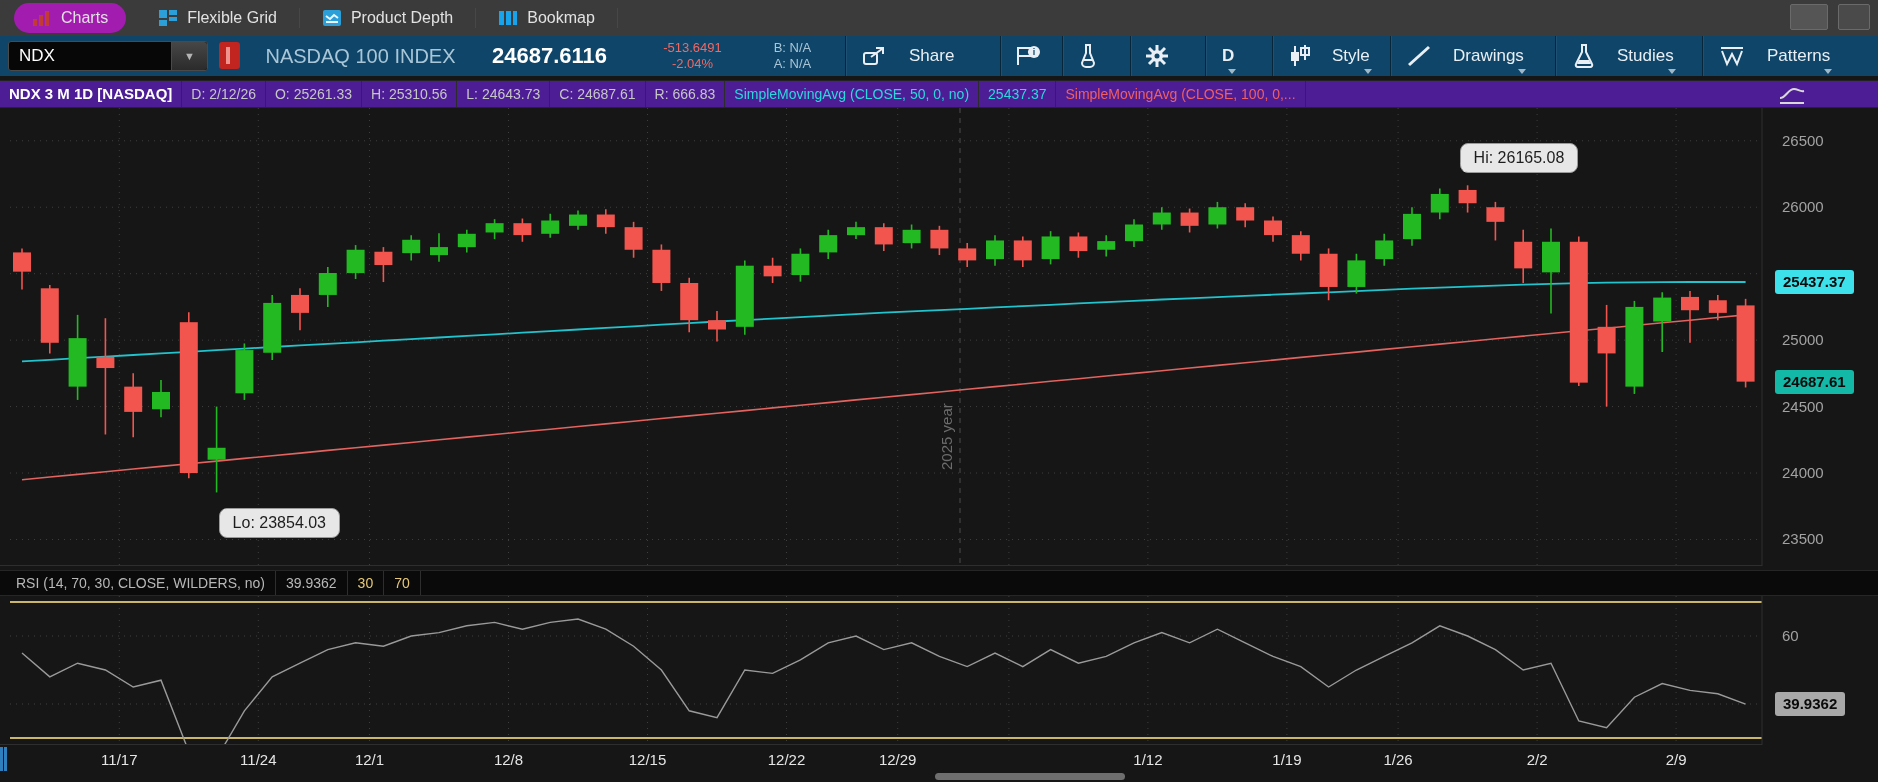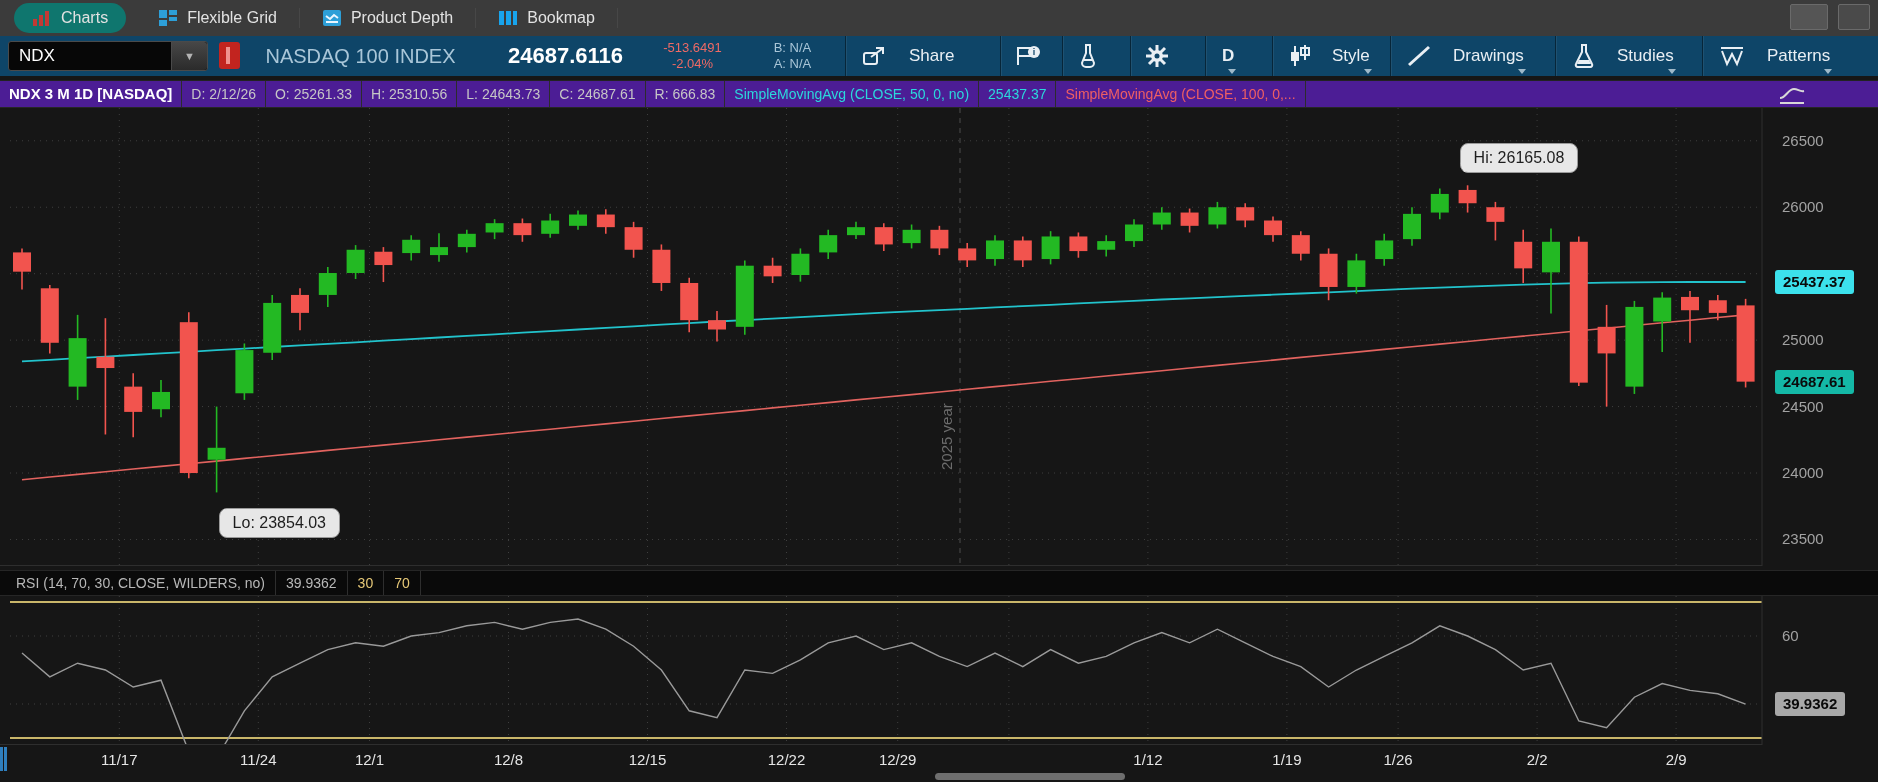--- a/index.html
+++ b/index.html
@@ -5,21 +5,21 @@
   * { box-sizing: border-box; margin: 0; padding: 0; }
   html,body { width:1878px; height:782px; background:#171717; overflow:hidden;
               font-family:"Liberation Sans", sans-serif; }
   #app { position:relative; width:1878px; height:782px; }
 
   
   .tabbar { position:absolute; top:0; left:0; width:1878px; height:36px;
             background:#3b3b3b; display:flex; align-items:center; }
   .tab { height:20px; display:flex; align-items:center; gap:9px; padding:4px 22px;
          color:#e2e2e2; font-size:16px; cursor:pointer; border-right:1px solid #474747; }
-  .tab.active { background:#0f766e; border-radius:16px; height:30px; margin:3px 10px 3px 14px;
+  .tab.active { background:#a21caf; border-radius:16px; height:30px; margin:3px 10px 3px 14px;
                 border-right:none; padding:4px 18px; }
   .tab .ticon { width:20px; height:18px; display:inline-block; }
   .winctl { position:absolute; top:4px; height:26px; background:#555; border:1px solid #6a6a6a; border-radius:2px; }
   .winctl.a { right:50px; width:38px; }
   .winctl.b { right:8px; width:32px; background:#4a4a4a; }
 
   
   .toolbar { position:absolute; top:36px; left:0; width:1878px; height:40px;
              background:#0e4568; color:#dfe9f0; }
   .toolbar .abs { position:absolute; top:0; height:40px; display:flex; align-items:center; }
@@ -28,21 +28,21 @@
   .symsel { left:8px; top:5px; position:absolute; width:200px; height:30px; background:#070707;
             border:1px solid #4a4a4a; border-radius:3px; display:flex; cursor:pointer; }
   .symsel .val { flex:1; color:#fff; font-size:17px; line-height:28px; padding-left:10px; }
   .symsel .caret { width:36px; border-left:1px solid #4a4a4a; background:linear-gradient(#474747,#2b2b2b);
                    color:#b5b5b5; font-size:11px; display:flex; align-items:center; justify-content:center;
                    border-radius:0 3px 3px 0; }
   .flagbadge { position:absolute; left:219px; top:6px; width:21px; height:27px; background:#c2241f;
                border-radius:3px; }
   .flagbadge i { position:absolute; left:7px; top:5px; width:4px; height:17px; background:#f0928e; display:block; }
   .idxname { left:263px; width:195px; justify-content:center; color:#a9c6d8; font-size:20px; }
-  .lastpx { left:448px; width:175px; justify-content:flex-end; color:#fff; font-size:22px; font-weight:bold; }
+  .lastpx { left:432px; width:175px; justify-content:flex-end; color:#fff; font-size:22px; font-weight:bold; }
   .chg { left:645px; width:95px; flex-direction:column; align-items:flex-end; justify-content:center;
          color:#ef6a65; font-size:13px; line-height:16px; }
   .bidask { left:755px; width:75px; flex-direction:column; align-items:flex-start; justify-content:center;
             color:#a9c6d8; font-size:13px; line-height:16px; }
   .tbtn { cursor:pointer; gap:21px; color:#e9eff4; font-size:17px; position:absolute; top:0; height:40px;
           display:flex; align-items:center; }
   .tbtn svg { display:block; }
   .dropmark { position:absolute; right:-2px; bottom:2px; width:0; height:0;
               border-left:4px solid transparent; border-right:4px solid transparent;
               border-top:5px solid #9fb9c9; }

